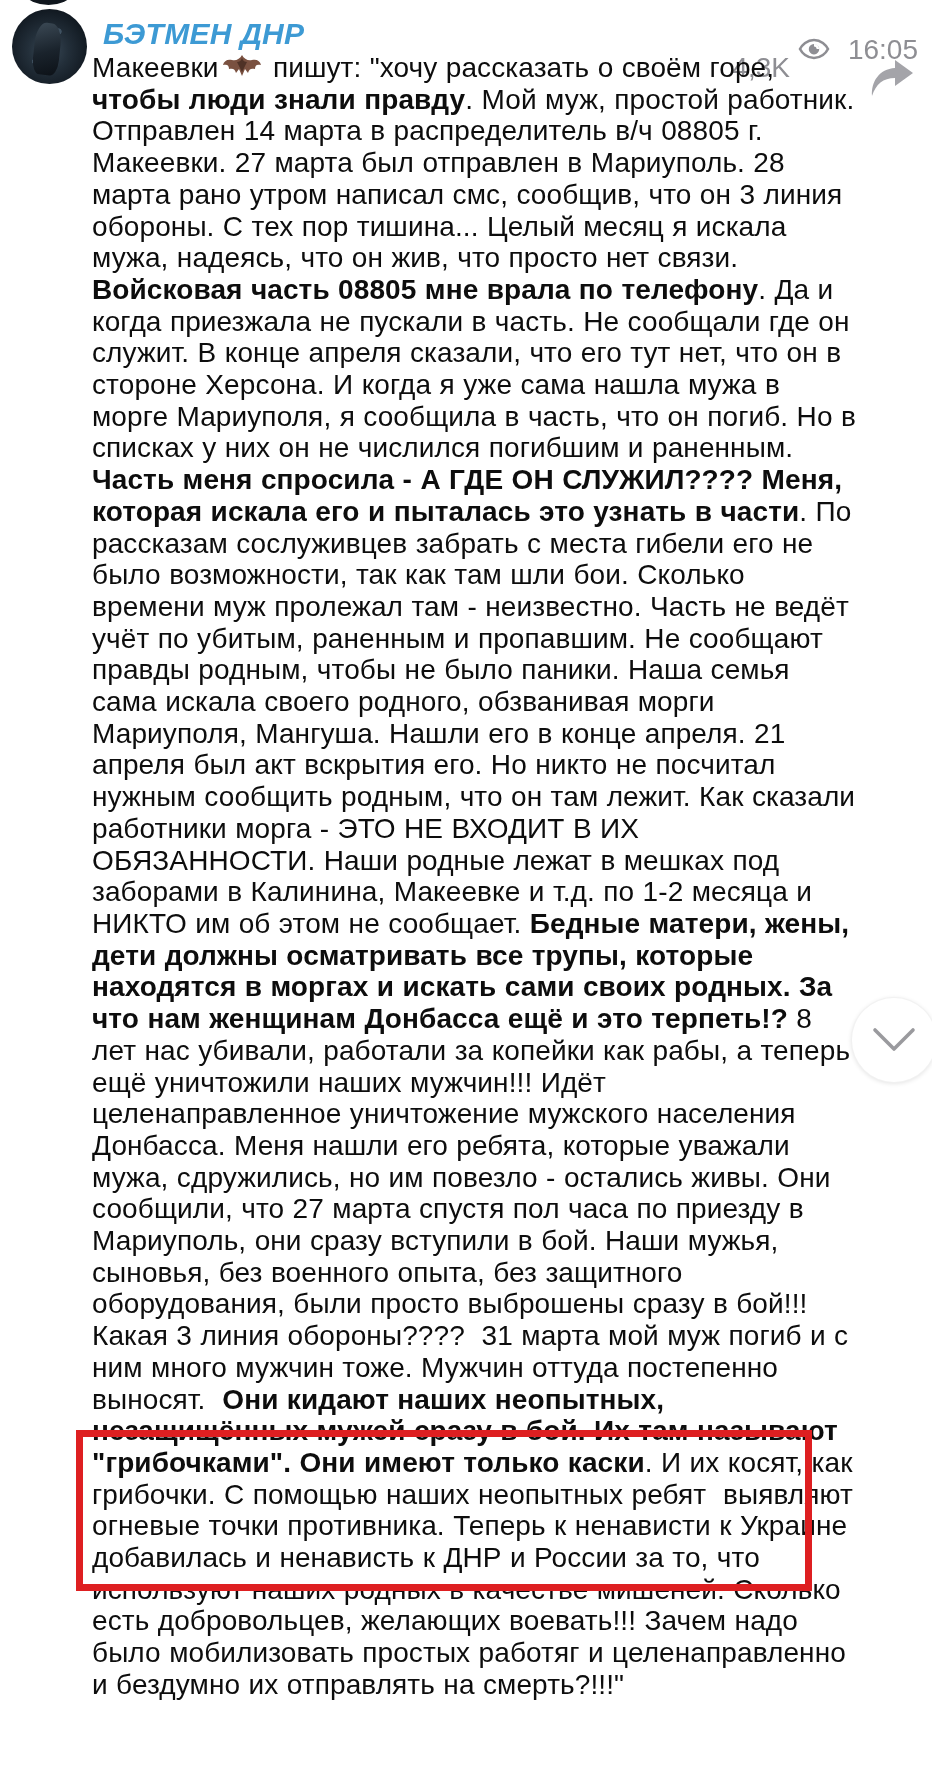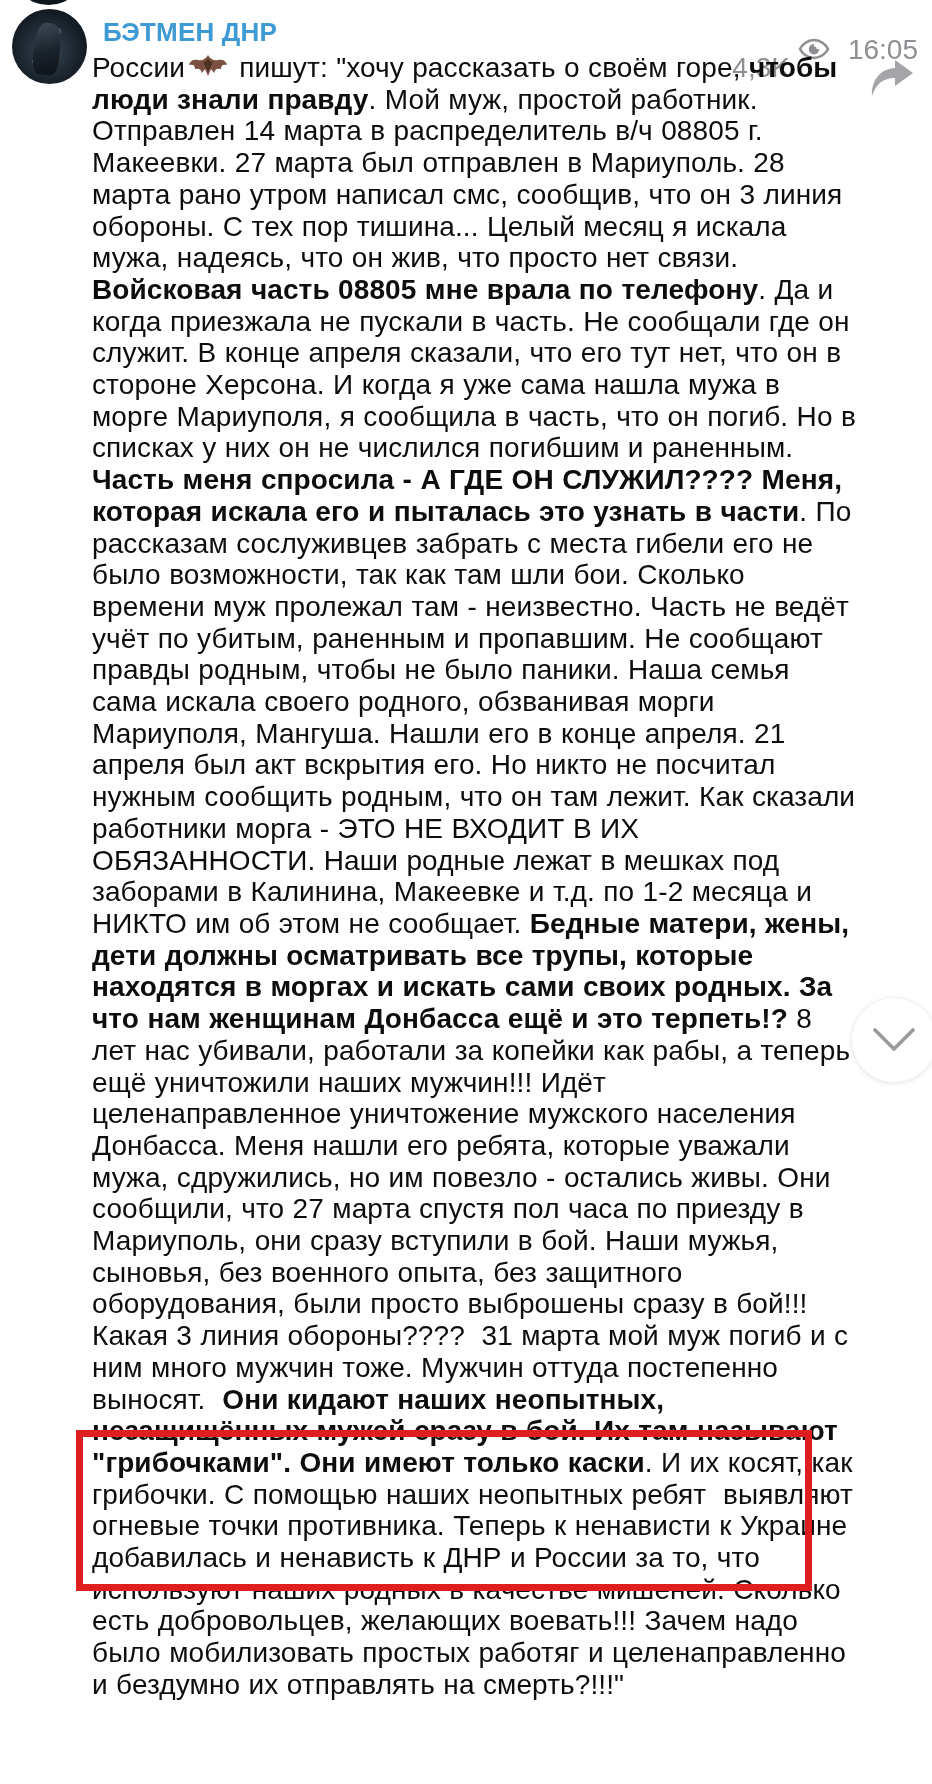--- a/index.html
+++ b/index.html
@@ -21,21 +21,21 @@
       radial-gradient(circle at 48% 55%, #3a4a58 0%, #232f3a 35%, #121a22 70%, #0a0f15 100%);
     overflow:hidden;
   }
   .avatar .bat-sil{
     position:absolute;left:22px;top:14px;width:26px;height:52px;border-radius:40% 40% 30% 30%;
     background:linear-gradient(160deg,#3c4a56 0%,#1a232c 55%,#0c1117 100%);
     transform:rotate(6deg);
   }
   .channel-name{
     position:absolute;left:103px;top:17px;
-    font-size:26px;font-weight:700;color:#3d9ad4;letter-spacing:.2px;
+    font-size:30px;font-weight:700;color:#3d9ad4;letter-spacing:.2px;font-style:italic;
   }
   .meta{
     position:absolute;top:16px;right:14px;display:flex;align-items:center;
     font-size:28px;color:#8e8e93;
   }
   .meta .views{margin-right:8px;margin-top:36px;}
   .meta .eye{margin-right:18px;margin-top:4px;}
   .share-btn{position:absolute;left:869px;top:58px;width:46px;height:42px;}
   .msg{
     position:absolute;left:92px;top:52px;width:770px;
@@ -76,21 +76,21 @@
   </span>
   <span class="time">16:05</span>
 </div>
 
 <div class="share-btn">
   <svg width="46" height="42" viewBox="0 0 46 42">
     <path d="M26 2 L44 15 L26 28 L26 20 C14 20 7 26 3 38 C2 24 10 11 26 10 Z" fill="#a4a4a9"></path>
   </svg>
 </div>
 
-<div class="msg"><span>России</span><svg class="bat" width="40" height="30" viewBox="0 0 40 30">
+<div class="msg"><span>Макеевки</span><svg class="bat" width="40" height="30" viewBox="0 0 40 30">
     <path d="M20 3 C18 7 14 9 10 8 C5 7 2 9 1 13 C5 12 7 13 7 17 C11 16 13 17 14 21 L17 17 L20 24 L23 17 L26 21 C27 17 29 16 33 17 C33 13 35 12 39 13 C38 9 35 7 30 8 C26 9 22 7 20 3 Z" fill="#7a5140"></path>
     <path d="M20 6 C19 9 17 10 15 10 L20 20 L25 10 C23 10 21 9 20 6 Z" fill="#4f3226"></path>
   </svg><span> пишут: "хочу рассказать о своём горе, </span><span class="b">чтобы люди знали правду</span><span>. Мой муж, простой работник. Отправлен 14 марта в распределитель в/ч 08805 г. Макеевки. 27 марта был отправлен в Мариуполь. 28 марта рано утром написал смс, сообщив, что он 3 линия обороны. С тех пор тишина... Целый месяц я искала мужа, надеясь, что он жив, что просто нет связи. </span><span class="b">Войсковая часть 08805 мне врала по телефону</span><span>. Да и когда приезжала не пускали в часть. Не сообщали где он служит. В конце апреля сказали, что его тут нет, что он в стороне Херсона. И когда я уже сама нашла мужа в морге Мариуполя, я сообщила в часть, что он погиб. Но в списках у них он не числился погибшим и раненным. </span><span class="b">Часть меня спросила - А ГДЕ ОН СЛУЖИЛ???? Меня, которая искала его и пыталась это узнать в части</span><span>. По рассказам сослуживцев забрать с места гибели его не было возможности, так как там шли бои. Сколько времени муж пролежал там - неизвестно. Часть не ведёт учёт по убитым, раненным и пропавшим. Не сообщают правды родным, чтобы не было паники. Наша семья сама искала своего родного, обзванивая морги Мариуполя, Мангуша. Нашли его в конце апреля. 21 апреля был акт вскрытия его. Но никто не посчитал нужным сообщить родным, что он там лежит. Как сказали работники морга - ЭТО НЕ ВХОДИТ В ИХ ОБЯЗАННОСТИ. Наши родные лежат в мешках под заборами в Калинина, Макеевке и т.д. по 1-2 месяца и НИКТО им об этом не сообщает. </span><span class="b">Бедные матери, жены, дети должны осматривать все трупы, которые находятся в моргах и искать сами своих родных. За что нам женщинам Донбасса ещё и это терпеть!?</span><span> 8 лет нас убивали, работали за копейки как рабы, а теперь ещё уничтожили наших мужчин!!! Идёт целенаправленное уничтожение мужского населения Донбасса. Меня нашли его ребята, которые уважали мужа, сдружились, но им повезло - остались живы. Они сообщили, что 27 марта спустя пол часа по приезду в Мариуполь, они сразу вступили в бой. Наши мужья, сыновья, без военного опыта, без защитного оборудования, были просто выброшены сразу в бой!!! Какая 3 линия обороны????  31 марта мой муж погиб и с ним много мужчин тоже. Мужчин оттуда постепенно выносят.  </span><span class="b">Они кидают наших неопытных, незащищённых мужей сразу в бой. Их там называют "грибочками". Они имеют только каски</span><span>. И их косят, как грибочки. С помощью наших неопытных ребят  выявляют огневые точки противника. Теперь к ненависти к Украине добавилась и ненависть к ДНР и России за то, что используют наших родных в качестве мишеней. Сколько есть добровольцев, желающих воевать!!! Зачем надо было мобилизовать простых работяг и целенаправленно и бездумно их отправлять на смерть?!!!"</span></div>
 
 <div class="redbox"></div>
 
 <div class="scroll-down">
   <svg width="44" height="26" viewBox="0 0 44 26">
     <polyline points="3,3 22,22 41,3" fill="none" stroke="#9a9a9e" stroke-width="3.6" stroke-linecap="round" stroke-linejoin="round"></polyline>
   </svg>

